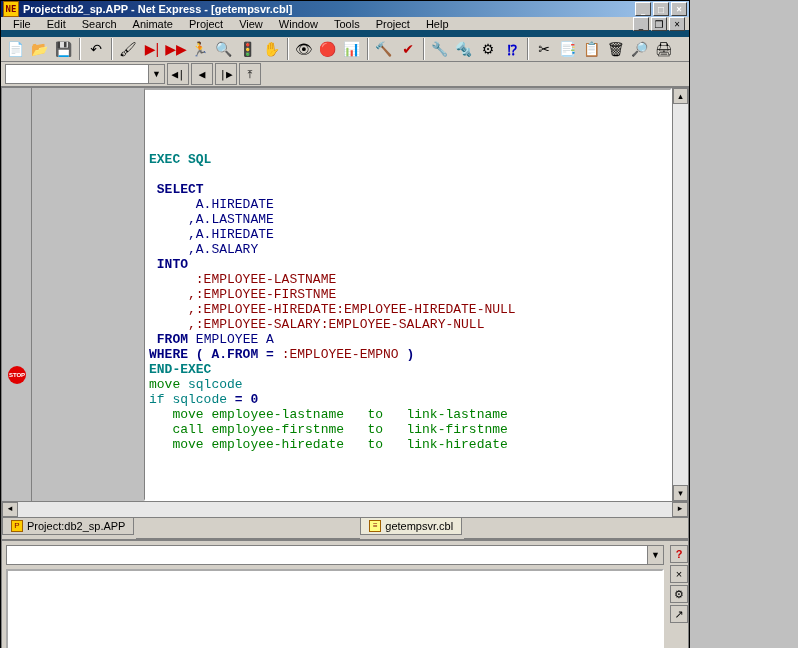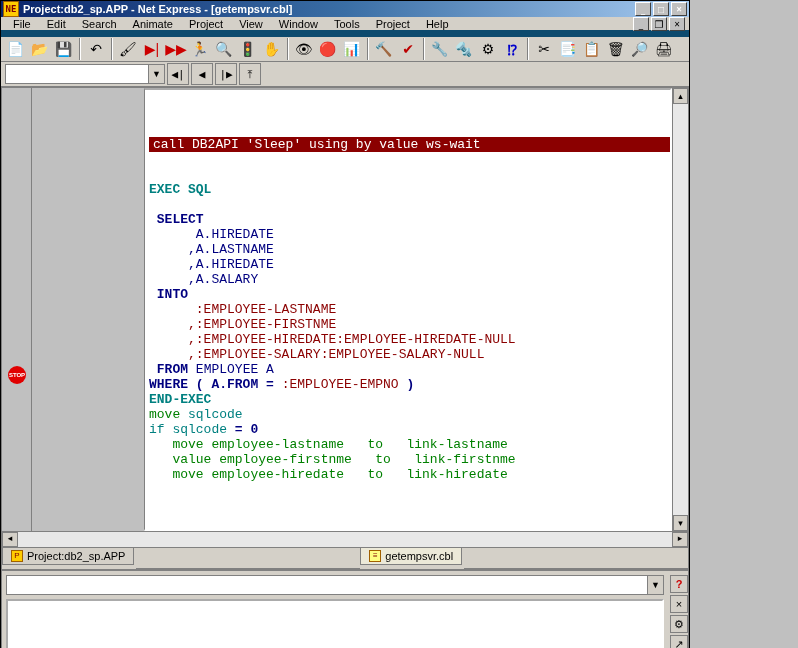--- a/index.html
+++ b/index.html
@@ -131,40 +131,39 @@
   </div>
 
   <div class="client">
     <div class="editor-area">
       <div class="gutter">
         <div class="stopicon">STOP</div>
       </div>
       <div class="leftpad"></div>
       <div class="code">
         <div class="inner">
-<span class="hl-red">call DB2API 'Sleep' using by value ws-wait</span>
 <br><span class="kw-exec">EXEC SQL</span>
 <span class="kw-sql">
  SELECT</span>
 <span class="col-id">      A.HIREDATE</span>
 <span class="col-id">     ,A.LASTNAME</span>
 <span class="col-id">     ,A.HIREDATE</span>
 <span class="col-id">     ,A.SALARY</span>
 <span class="kw-sql"> INTO</span>
 <span class="host-var">      :EMPLOYEE-LASTNAME</span>
 <span class="host-var">     ,:EMPLOYEE-FIRSTNME</span>
 <span class="host-var">     ,:EMPLOYEE-HIREDATE:EMPLOYEE-HIREDATE-NULL</span>
 <span class="host-var">     ,:EMPLOYEE-SALARY:EMPLOYEE-SALARY-NULL</span>
 <span> <span class="kw-sql">FROM</span><span class="col-id"> EMPLOYEE A</span></span>
 <span><span class="kw-sql">WHERE ( A.FROM = </span><span class="host-var">:EMPLOYEE-EMPNO</span><span class="kw-sql"> )</span></span>
 <span class="kw-exec">END-EXEC</span>
 <span style="color:#008000;">move <span style="color:#008080;">sqlcode</span></span>
 <span><span style="color:#008080;">if sqlcode</span> <span class="kw-sql">= 0</span></span>
 <span class="cobol-mv">   move employee-lastname   to   link-lastname</span>
-<span class="cobol-mv">   value employee-firstnme   to   link-firstnme</span>
+<span class="cobol-mv">   call employee-firstnme   to   link-firstnme</span>
 <span class="cobol-mv">   move employee-hiredate   to   link-hiredate</span>
         </div>
       </div>
       <div class="rightpad">
         <div class="sbtn">▴</div>
         <div class="track"></div>
         <div class="sbtn">▾</div>
       </div>
     </div>
     <div class="hscroll">

